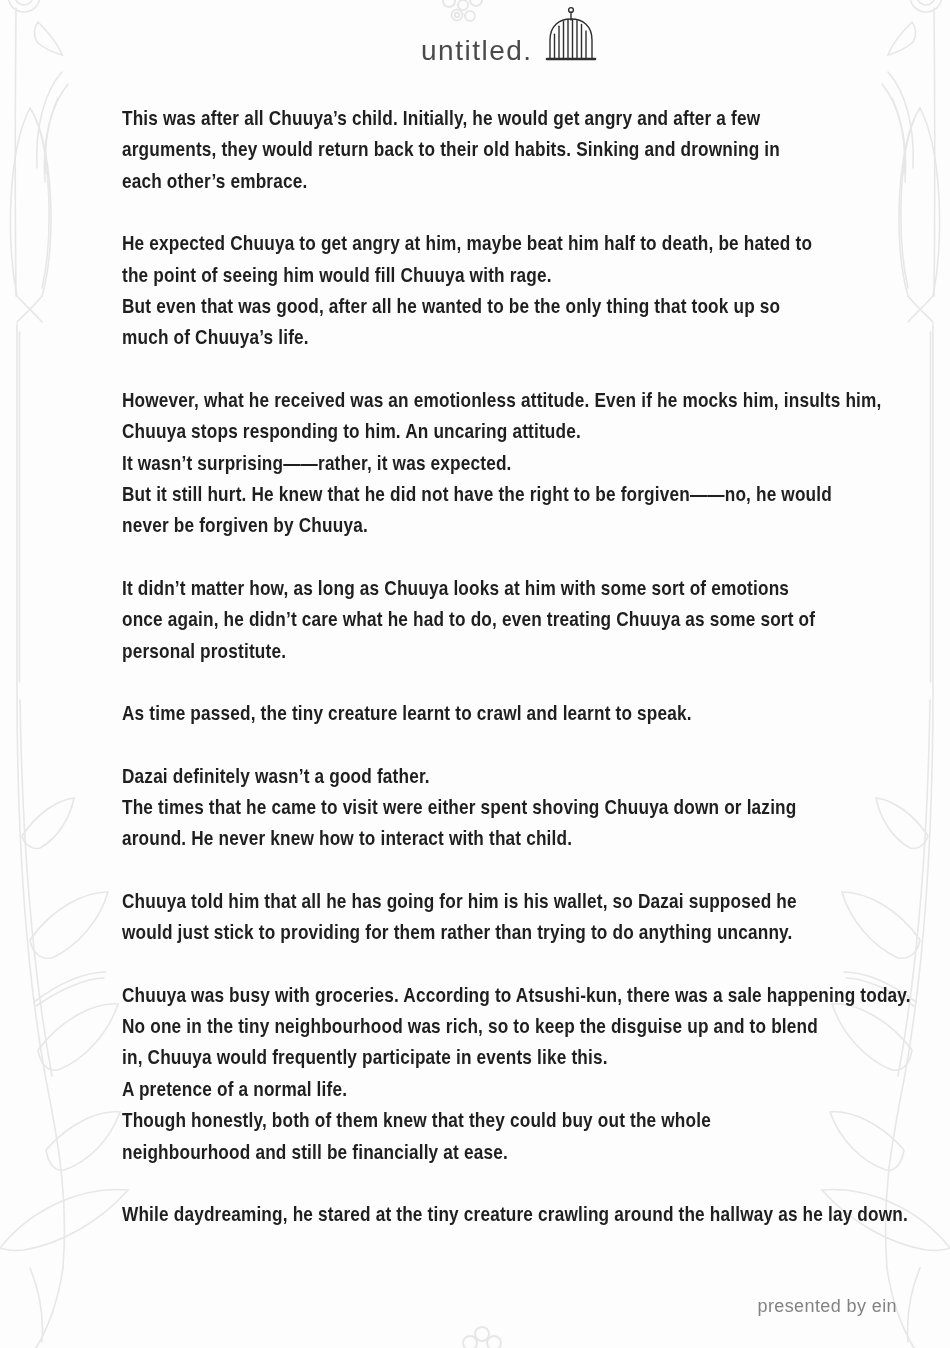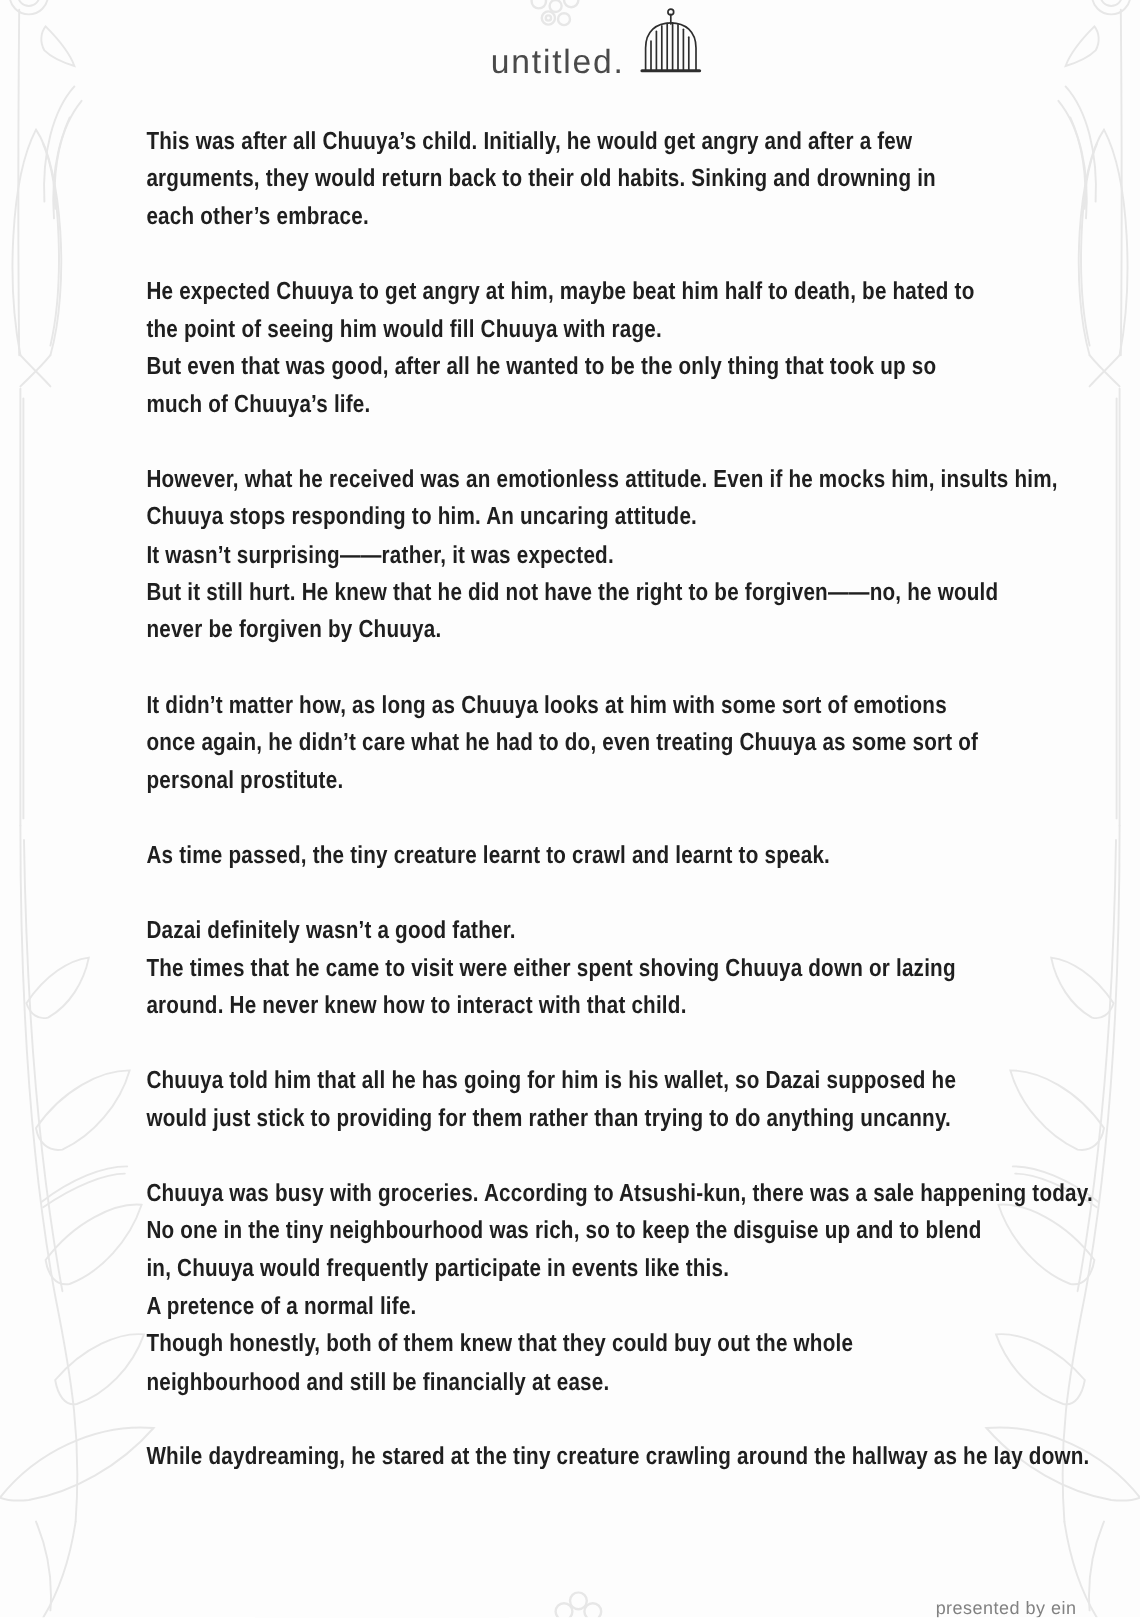--- a/index.html
+++ b/index.html
@@ -9,21 +9,21 @@
     background:var(--bg,#fdfdfd);
     overflow:hidden;
     font-family:"Liberation Sans",sans-serif;
   }
   .ornament{position:absolute;pointer-events:none;}
   .ornament svg{display:block;}
   .vine{color:var(--ornament,#e7e7e7);}
   .faint{color:var(--ornament,#e2e2e2);}
 
   .header{
-    position:absolute;left:409px;top:6px;
+    position:absolute;left:421px;top:6px;
     display:flex;align-items:flex-end;gap:9px;
   }
   .title{
     font-size:28px;font-weight:400;
     color:var(--title,#4a4a4a);
     letter-spacing:1.5px;
     line-height:1;
     padding-bottom:3px;
   }
   .cage{color:var(--cage,#2e2e2e);}
@@ -32,22 +32,22 @@
     position:absolute;left:122px;top:102px;width:905px;
     transform:scaleX(0.84);transform-origin:0 0;
     font-weight:bold;font-size:20.5px;line-height:31.4px;
     letter-spacing:0.2px;
     color:var(--text,#1f1f1f);
   }
   .paragraph{margin:0 0 31px 0;}
   .line{white-space:nowrap;}
 
   .credit{
-    position:absolute;right:53px;top:1332px;
-    font-size:15px;letter-spacing:0.4px;
+    position:absolute;right:53px;top:1296px;
+    font-size:18px;letter-spacing:0.4px;
     color:var(--credit,#828282);
   }
 </style>
 </head>
 <body>
 
 <div class="page" style="--background: #fdfdfd; --text: #1f1f1f; --title: #4a4a4a; --credit: #828282; --ornament: #e7e7e7; --cage: #2e2e2e;">
 
   <svg width="0" height="0" style="position:absolute">
     <defs>

